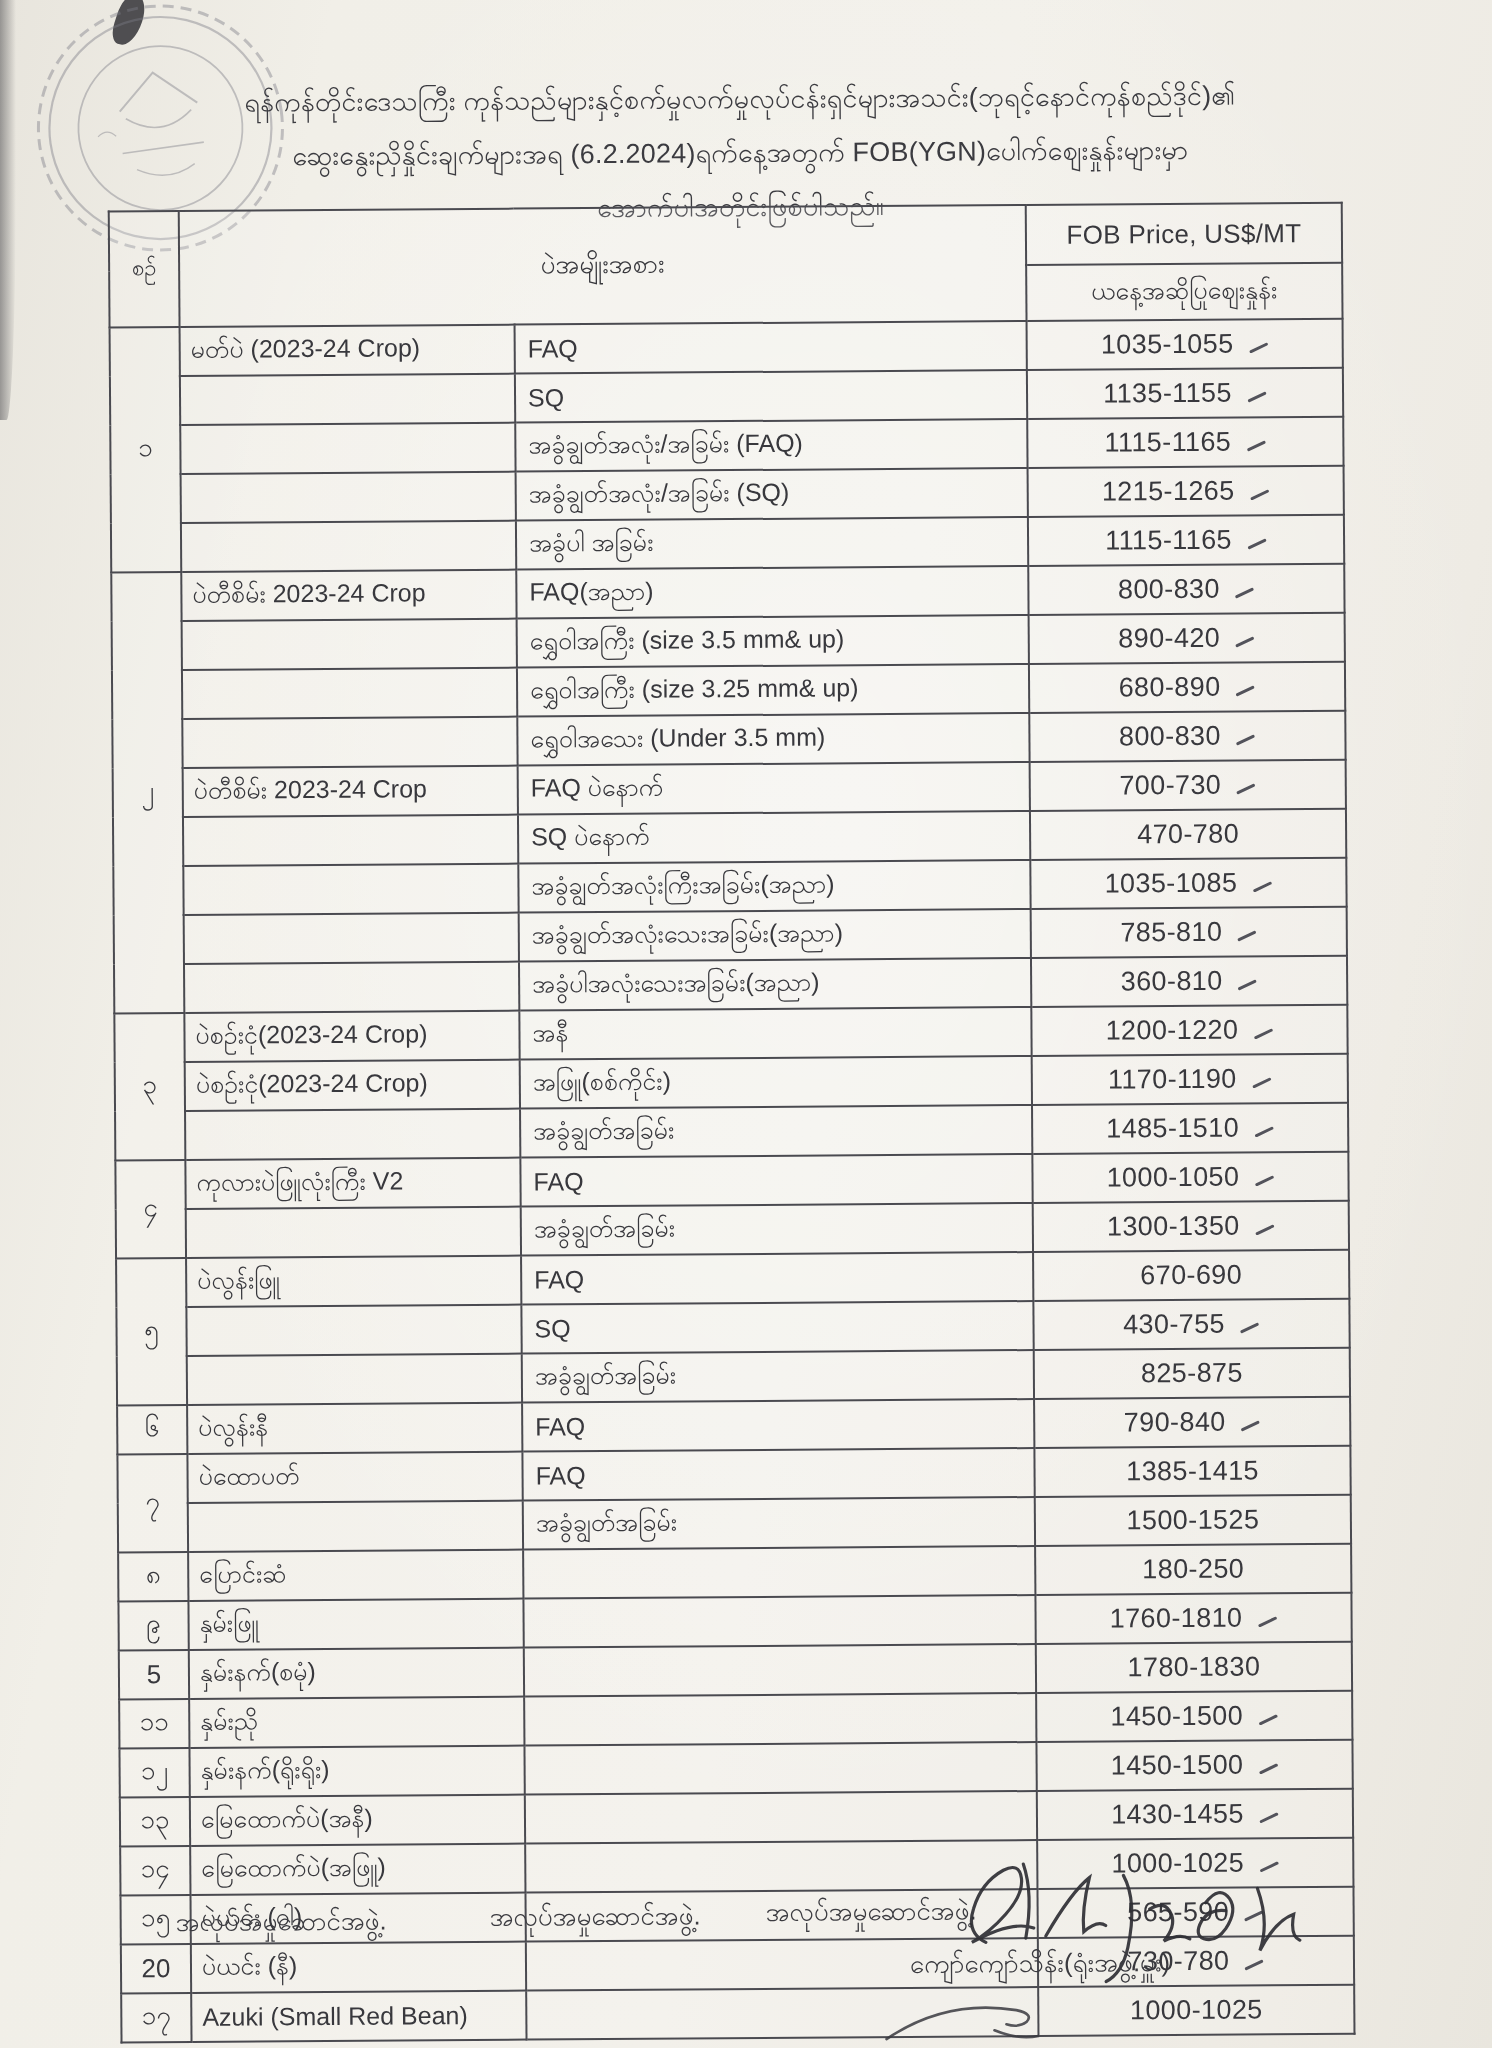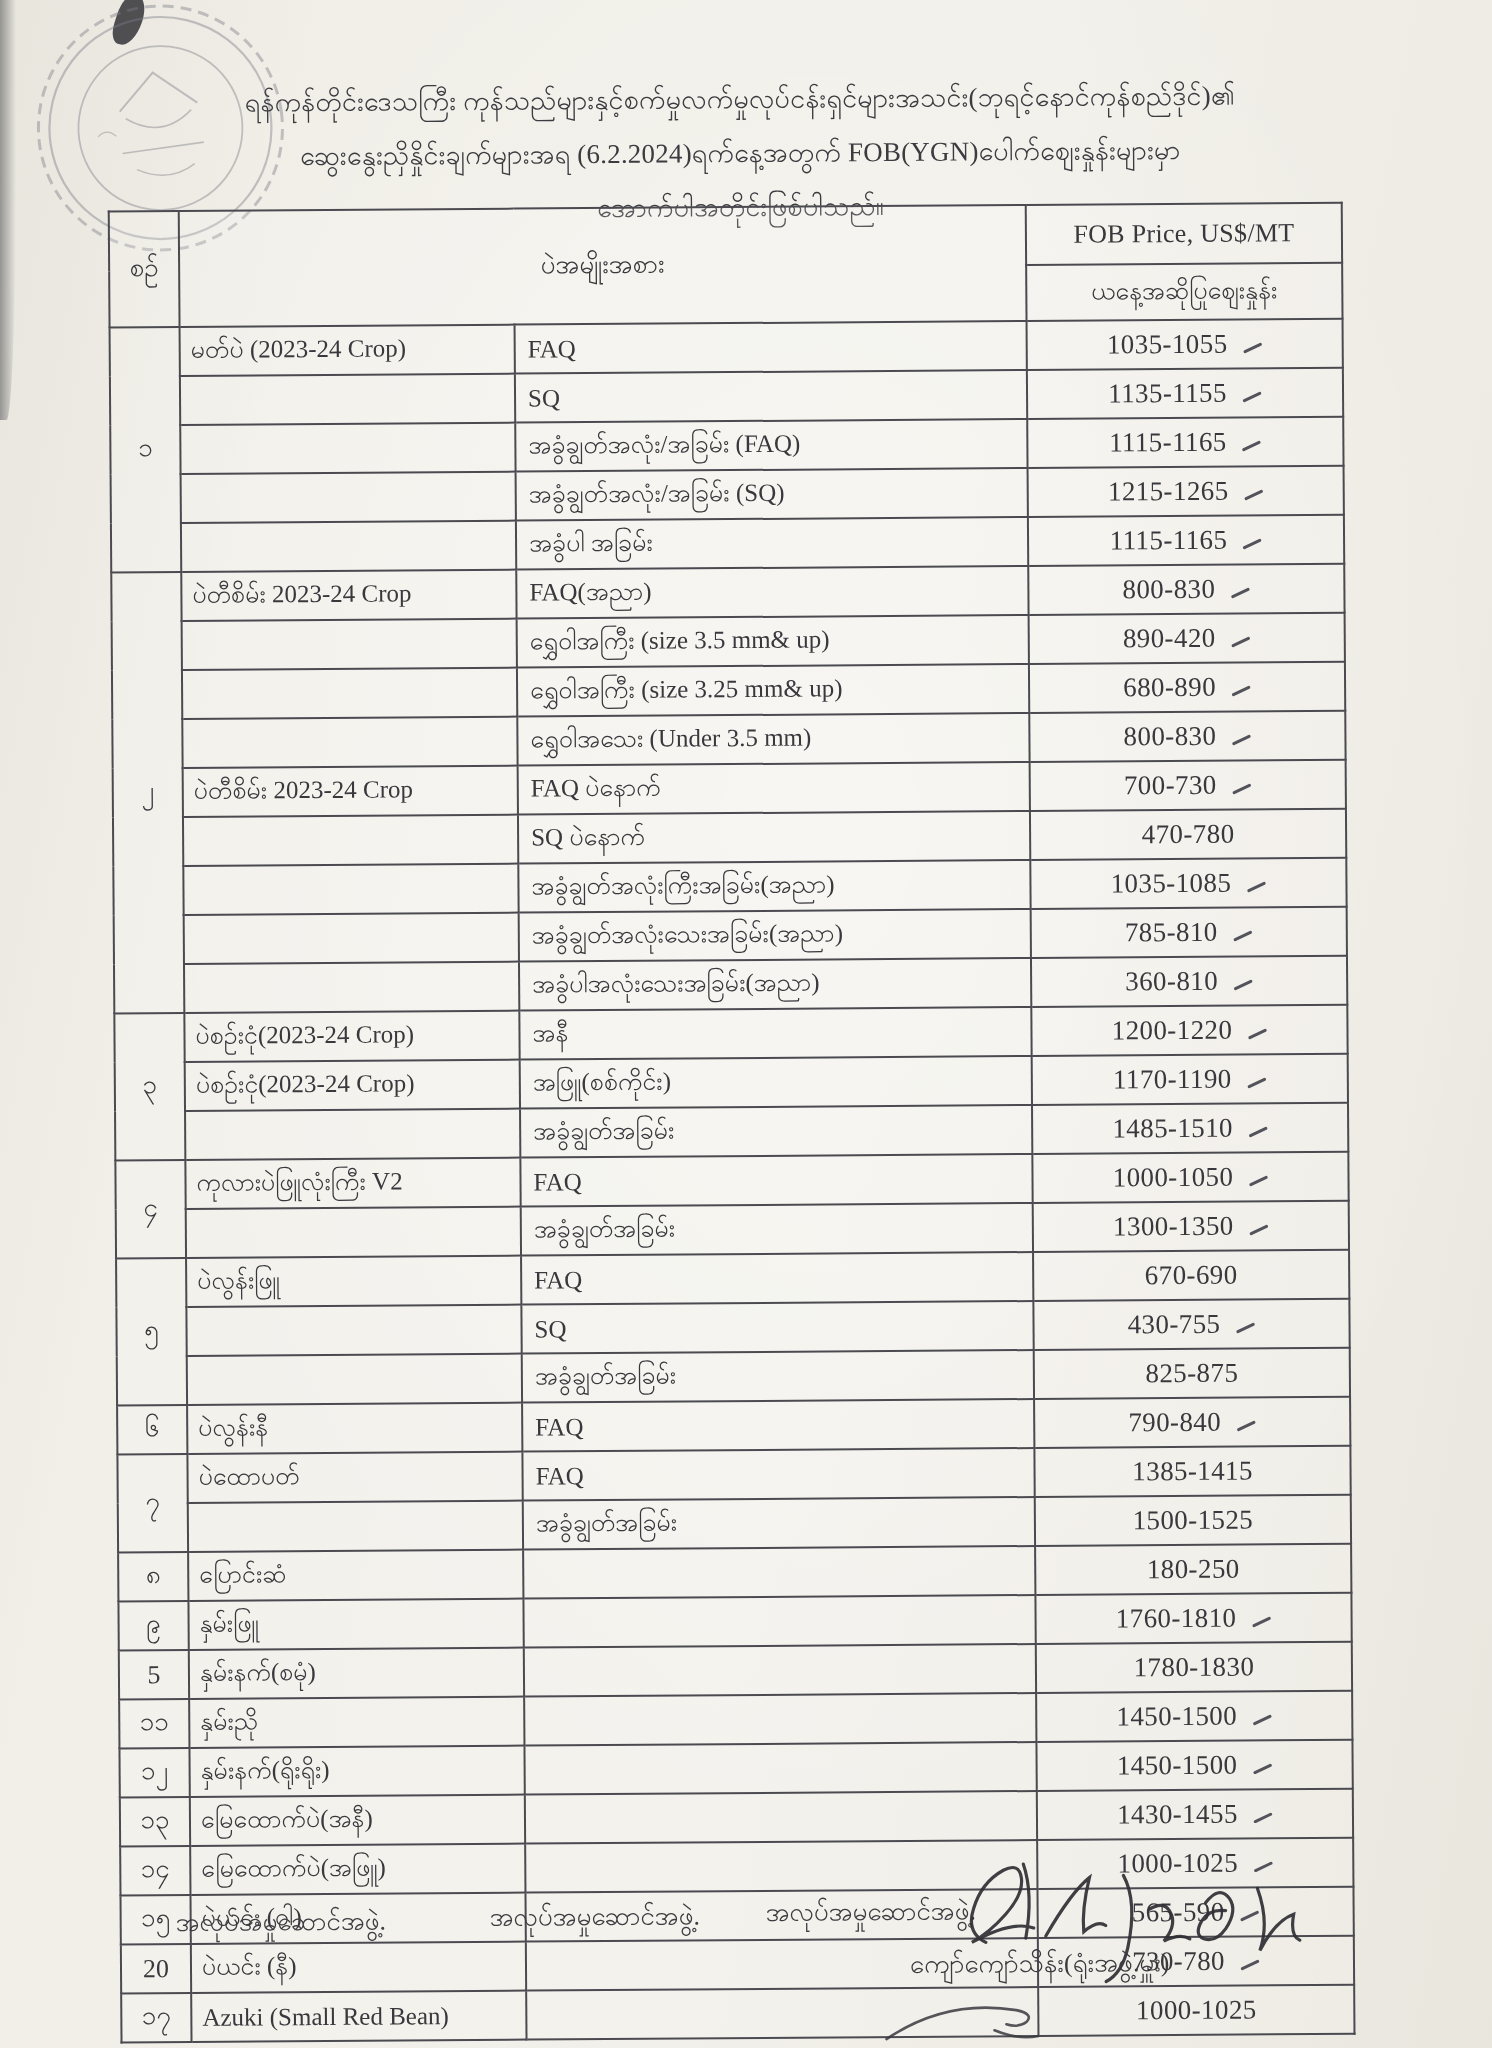--- a/index.html
+++ b/index.html
@@ -1,19 +1,19 @@
 <!DOCTYPE html>
 <html><head>
 <meta charset="utf-8">
 <title>FOB Price Document</title>
 <style>
   html,body{margin:0;padding:0;}
   .page{
     position:relative; width:1492px; height:2048px; overflow:hidden;
-    font-family:Liberation Serif, serif; color:#3a3a3f;
+    font-family:Liberation Sans, sans-serif; color:#3a3a3f;
     background:
       radial-gradient(ellipse at 55% 40%, rgba(255,255,255,.35), rgba(255,255,255,0) 60%),
       linear-gradient(100deg,#e8e5dd 0%,#f1efe8 18%,#f2f0ea 55%,#eeebe4 85%,#e9e6de 100%);
   }
   .edge-shadow{position:absolute;left:0;top:0;width:16px;height:420px;
     background:linear-gradient(to right, rgba(50,50,55,.45), rgba(50,50,55,0));
     border-radius:0 0 60% 0;}
   .ink-blob{position:absolute;left:116px;top:-6px;width:26px;height:52px;
     background:rgba(35,35,40,.78);border-radius:50% 50% 60% 40%;transform:rotate(18deg);}
   .content{position:absolute;left:0;top:0;width:100%;height:100%;transform:rotate(-0.4deg);transform-origin:50% 40%;}
@@ -23,21 +23,21 @@
 
   
   .doc-header{position:absolute;left:90px;top:72px;width:1310px;text-align:center;
     font-size:27px;line-height:54px;color:#3b3b40;letter-spacing:.2px;}
 
   
   table.price{position:absolute;left:112px;top:206px;border-collapse:collapse;table-layout:fixed;
     width:1233px;background:rgba(255,255,255,.16);}
   table.price th, table.price td{border:2px solid #4a4a50;vertical-align:middle;
     font-weight:normal;color:#38383d;overflow:hidden;white-space:nowrap;}
-  th.h-no{width:70px;font-size:26px;margin-top:24px;}
+  th.h-no{width:70px;font-size:22px;margin-top:24px;}
   th.h-type{font-size:26px;}
   th.h-price{height:56px;font-size:26px;letter-spacing:.3px;}
   th.h-price2{height:52px;font-size:25px;}
   td.c-no{text-align:center;font-size:26px;}
   td.c-name{padding-left:10px;font-size:25px;}
   td.c-grade{padding-left:12px;font-size:25px;}
   td.c-price{text-align:center;font-size:27px;letter-spacing:.4px;}
   tbody td{height:45px;}
 
   

